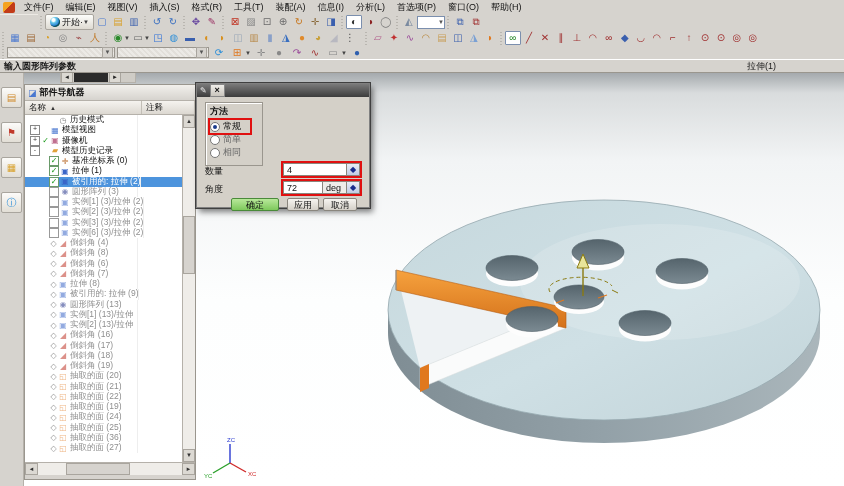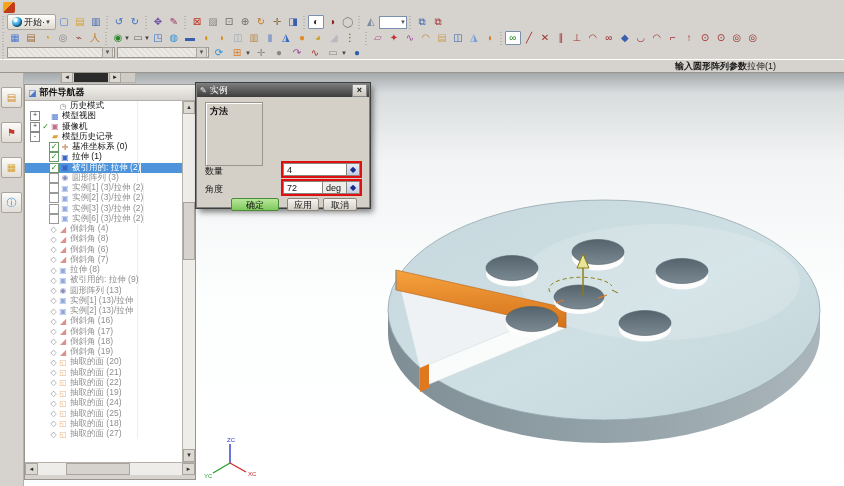--- a/index.html
+++ b/index.html
@@ -5,38 +5,38 @@
   html,body{margin:0;padding:0;}
   body{width:844px;height:486px;overflow:hidden;position:relative;
        font-family:"Liberation Sans","DejaVu Sans",sans-serif;
        background:#d6d3ce;font-size:9px;color:#111;-webkit-font-smoothing:antialiased;}
   .bar{position:absolute;left:0;right:0;display:flex;align-items:center;background:#d6d3ce;}
   
   #menubar{top:0;height:14px;border-bottom:1px solid #ece9e4;z-index:9;}
   .menu-item{padding:1px 6px;white-space:nowrap;cursor:default;}
   #app-logo{width:12px;height:11px;margin:0 3px;background:linear-gradient(135deg,#f5a31f 0 45%,#c23b18 45% 100%);border-radius:2px;}
   
-  #tb1{top:14px;height:16px;z-index:9;border-bottom:5px solid #c2410c;}
+  #tb1{top:14px;height:16px;z-index:9;border-bottom:5px solid #c2410c;margin-left:38px;}
   #tb2{top:30px;height:16px;z-index:9;border-bottom:1px solid #efede9;}
   #tb3{top:46px;height:13px;z-index:9;}
   .tb-icon{width:16px;height:14px;display:flex;align-items:center;justify-content:center;
            font-size:10px;line-height:14px;border:1px solid transparent;border-radius:1px;box-sizing:border-box;}
   .tb-icon.framed{border-color:#7b8fae;background:#fff;}
   .tb-sep{width:5px;height:13px;margin:0 1px;
           background:repeating-linear-gradient(#b9b6b0 0 1px,transparent 1px 3px);
           background-size:2px 100%;background-repeat:no-repeat;background-position:1px 0;}
   .tb-dd{font-size:6px;color:#444;margin-left:-2px;}
   #start-btn{display:flex;align-items:center;gap:2px;padding:0 4px;height:14px;border:1px solid #a9a59e;border-radius:2px;background:linear-gradient(#fdfdfb,#dedad2);}
   #start-orb{width:10px;height:10px;border-radius:50%;background:radial-gradient(circle at 35% 30%,#fff 0 15%,#64c8e8 30%,#2a7fd4 60%,#1a4a8a 100%);box-shadow:inset -1px -1px 0 #155;} 
   .combo{height:11px;border:1px solid #9a968e;background:#f4f2ee;display:flex;align-items:center;justify-content:space-between;padding:0 1px 0 3px;color:#999;box-sizing:border-box;}
   .combo.disabled{background:repeating-linear-gradient(45deg,#eceae6 0 2px,#e2dfda 2px 4px);}
   .combo .cdd{width:9px;height:9px;background:#d6d3ce;border:1px solid #a9a59e;font-size:6px;line-height:8px;text-align:center;color:#555;}
   .combo-white{width:26px;height:11px;background:#fff;border:1px solid #7b8fae;display:flex;align-items:center;justify-content:flex-end;}
   
-  #promptbar{top:59px;height:12px;border-top:1px solid #fff;border-bottom:1px solid #9a968e;z-index:9;justify-content:flex-end;}
+  #promptbar{top:59px;height:12px;border-top:1px solid #fff;border-bottom:1px solid #9a968e;z-index:9;justify-content:space-between;}
   #prompt-text{font-weight:bold;padding-left:4px;color:#1a1a1a;}
   #status-right{padding-right:68px;color:#1a1a1a;}
   
   #viewport{position:absolute;left:24px;top:71px;right:0;bottom:0;
             background:linear-gradient(#9fa4a8 0,#d9dcdd 22px,#f2f4f5 90px,#fdfefe 55%,#ffffff 100%);z-index:0;}
   #modelsvg{position:absolute;left:0;top:0;z-index:1;pointer-events:none;}
   
   #resourcebar{position:absolute;left:0;top:71px;width:24px;bottom:0;background:#d6d3ce;border-right:1px solid #b5b1aa;z-index:4;display:flex;flex-direction:column;align-items:center;padding-top:16px;gap:14px;box-sizing:border-box;}
   .res-tab{width:19px;height:19px;border:1px solid #a9a59e;border-radius:2px;background:linear-gradient(#fcfbf9,#e2ded6);display:flex;align-items:center;justify-content:center;font-size:10px;}
   
@@ -98,20 +98,34 @@
   .dlg-btn{position:absolute;top:101px;height:13px;border:1px solid #8a867e;background:linear-gradient(#f6f4f0,#d4d0c8);border-radius:2px;font-size:9px;text-align:center;line-height:12px;box-sizing:border-box;}
   .dlg-btn.ok{background:linear-gradient(#b8e89a,#7ec95c);border-color:#4a8a3a;}
   
   text{font-family:"Liberation Sans","DejaVu Sans",sans-serif;}
 </style>
 </head>
 <body>
 
 <div class="bar" id="menubar">
   <span id="app-logo"></span>
+  <span id="menu-items" style="display:flex;">
+      <span class="menu-item">文件(F)</span>
+      <span class="menu-item">编辑(E)</span>
+      <span class="menu-item">视图(V)</span>
+      <span class="menu-item">插入(S)</span>
+      <span class="menu-item">格式(R)</span>
+      <span class="menu-item">工具(T)</span>
+      <span class="menu-item">装配(A)</span>
+      <span class="menu-item">信息(I)</span>
+      <span class="menu-item">分析(L)</span>
+      <span class="menu-item">首选项(P)</span>
+      <span class="menu-item">窗口(O)</span>
+      <span class="menu-item">帮助(H)</span>
+    </span>
 </div>
 
 <div class="bar" id="tb1">
   <span class="tb-sep"></span>
   <span id="start-btn">
     <span id="start-orb"></span>
     <span>开始·</span>
     <span class="tb-dd">▼</span>
   </span>
   <span id="tb1-icons" style="display:flex;align-items:center;">
@@ -331,20 +345,29 @@
   <span class="mini-arrow">◄</span>
   <span id="mini-thumb"></span>
   <span class="mini-arrow">►</span>
 </div>
 
 <div id="navpanel">
   <div id="nav-header">
     <span style="color:#4a78d0;font-size:9px;">◪</span>
     <span>部件导航器</span>
   </div>
+  <div id="nav-colhdr">
+    <span class="colcell" id="col-name">
+      <span>名称</span>
+      <span class="sort-glyph">▲</span>
+    </span>
+    <span class="colcell" id="col-note">
+      <span>注释</span>
+    </span>
+  </div>
   <div id="tree-wrap">
     <div id="tree">
         <div class="trow" style="padding-left: 14px;">
           <span class="exp none"></span>
           <span class="st"></span>
           <span class="ticon" style="color: rgb(136, 136, 136);">◷</span>
           <span>历史模式</span>
           <span class="note-col"></span>
         </div>
         <div class="trow" style="padding-left: 4px;">
@@ -554,21 +577,21 @@
           <span class="exp none"></span>
           <span class="st dia">◇</span>
           <span class="ticon" style="color: rgb(224, 120, 30);">◱</span>
           <span>抽取的面 (25)</span>
           <span class="note-col"></span>
         </div>
         <div class="trow dim" style="padding-left: 14px;">
           <span class="exp none"></span>
           <span class="st dia">◇</span>
           <span class="ticon" style="color: rgb(224, 120, 30);">◱</span>
-          <span>抽取的面 (18)</span>
+          <span>抽取的面 (36)</span>
           <span class="note-col"></span>
         </div>
         <div class="trow dim" style="padding-left: 14px;">
           <span class="exp none"></span>
           <span class="st dia">◇</span>
           <span class="ticon" style="color: rgb(224, 120, 30);">◱</span>
           <span>抽取的面 (27)</span>
           <span class="note-col"></span>
         </div>
       </div>
@@ -586,26 +609,39 @@
         <div id="hthumb"></div>
       </div>
     <span class="sc-btn h">►</span>
   </div>
   <div id="nav-bottomgap"></div>
 </div>
 
 <div id="dialog">
   <div id="dlg-title">
     <span id="dlg-title-icon">✎</span>
-    <span id="dlg-title-text">实例</span>
     <span id="dlg-close">×</span>
   </div>
   <div id="dlg-body">
     <div id="method-group">
       <div id="method-label">方法</div>
+      <div id="method-radios">
+          <div class="radio-row ann" style="width: 40px;">
+            <span class="radio on"></span>
+            <span>常规</span>
+          </div>
+          <div class="radio-row dim">
+            <span class="radio"></span>
+            <span>简单</span>
+          </div>
+          <div class="radio-row dim">
+            <span class="radio"></span>
+            <span>相同</span>
+          </div>
+        </div>
     </div>
     <div id="dlg-fields">
         <span class="fld-label" style="top: 68px; position: absolute;">数量</span>
         <span class="fld-group ann" style="top: 66px;">
           <span class="fld-input" style="width: 64px;">4</span>
           <span class="spinner">◆</span>
         </span>
         <span class="fld-label" style="top: 86px; position: absolute;">角度</span>
         <span class="fld-group ann" style="top: 84px;">
           <span class="fld-input" style="width: 40px;">72</span>

